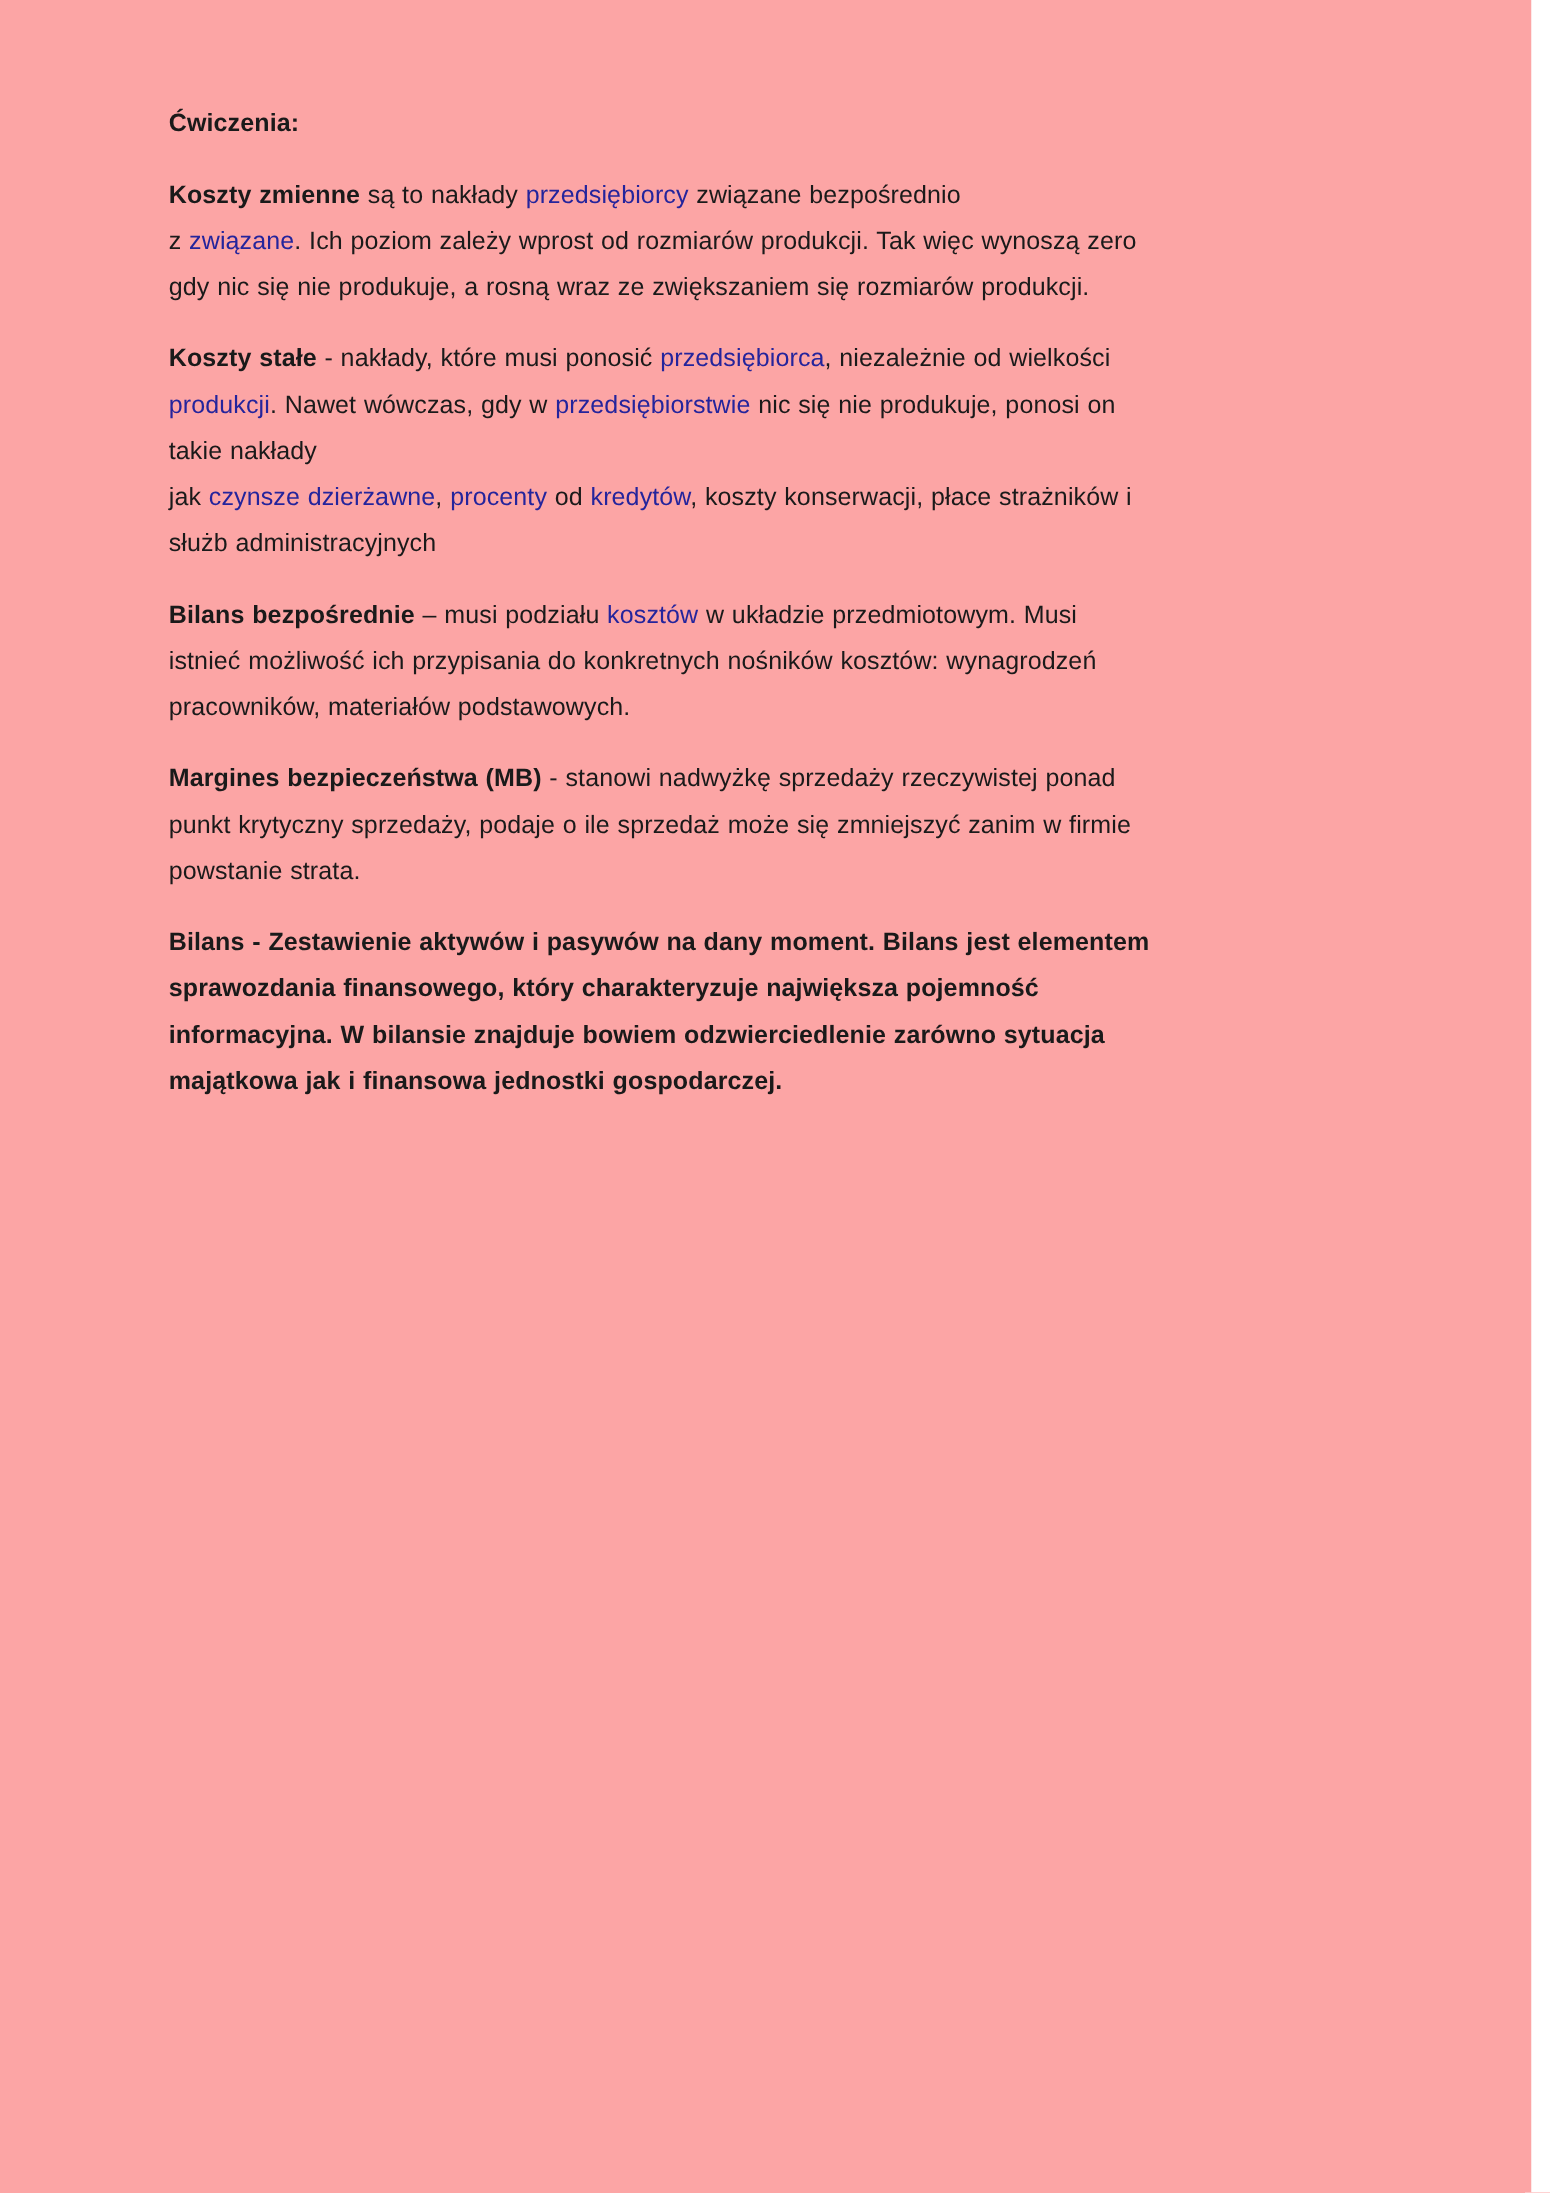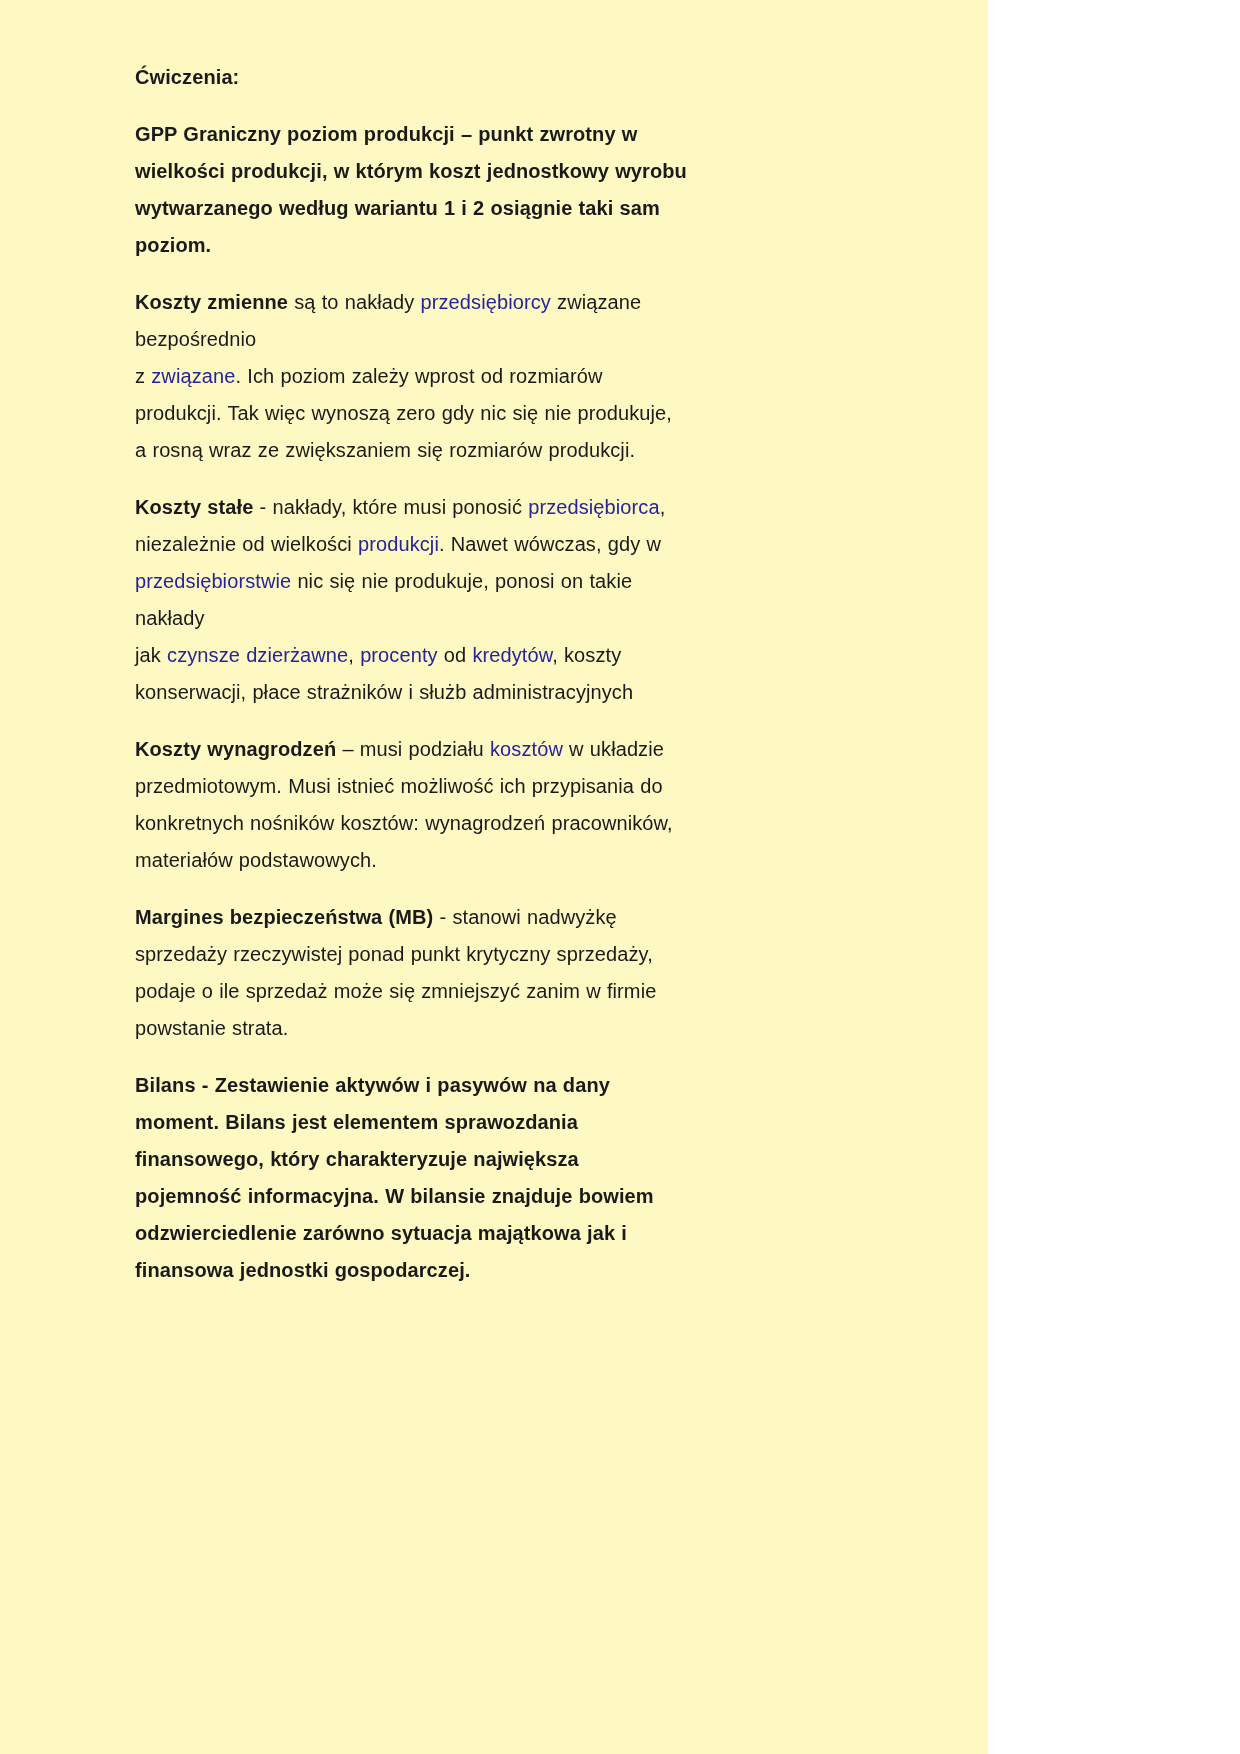--- a/index.html
+++ b/index.html
@@ -8,24 +8,24 @@
   }
   body {
     width: 1240px;
     min-height: 1754px;
     background: #ffffff;
     font-family: "Liberation Sans", sans-serif;
     color: var(--text-color, #1a1a1a);
   }
   .page {
     box-sizing: border-box;
-    width: 988px;
+    width: 1225px;
     min-height: 1754px;
-    padding: 59px 300px 80px 135px;
-    background: #fef9c3;
+    padding: 81px 300px 80px 135px;
+    background: #fca5a5;
   }
   .para {
     font-size: 20px;
     line-height: 37px;
     margin: 0 0 20px 0;
     letter-spacing: 0.1px;
     word-spacing: 0.5px;
   }
   .bold {
     font-weight: 700;
@@ -35,20 +35,19 @@
     text-decoration: none;
     cursor: pointer;
   }
 </style>
 </head>
 <body>
 
 <div class="page">
   <div>
       <p class="para"><span class="bold">Ćwiczenia:</span></p>
-      <p class="para"><span class="bold">GPP Graniczny poziom produkcji</span><span class="bold"> – punkt zwrotny w wielkości produkcji, w którym koszt jednostkowy wyrobu wytwarzanego według wariantu 1 i 2 osiągnie taki sam poziom.</span></p>
       <p class="para"><span class="bold">Koszty zmienne</span><span> są to nakłady </span><a class="link" href="#">przedsiębiorcy</a><span> związane bezpośrednio</span><br><span>z </span><a class="link" href="#">związane</a><span>. Ich poziom zależy wprost od rozmiarów produkcji. Tak więc wynoszą zero gdy nic się nie produkuje, a rosną wraz ze zwiększaniem się rozmiarów produkcji.</span></p>
       <p class="para"><span class="bold">Koszty stałe</span><span> - nakłady, które musi ponosić </span><a class="link" href="#">przedsiębiorca</a><span>, niezależnie od wielkości </span><a class="link" href="#">produkcji</a><span>. Nawet wówczas, gdy w </span><a class="link" href="#">przedsiębiorstwie</a><span> nic się nie produkuje, ponosi on takie nakłady</span><br><span>jak </span><a class="link" href="#">czynsze dzierżawne</a><span>, </span><a class="link" href="#">procenty</a><span> od </span><a class="link" href="#">kredytów</a><span>, koszty konserwacji, płace strażników i służb administracyjnych</span></p>
-      <p class="para"><span class="bold">Koszty wynagrodzeń</span><span> – musi podziału </span><a class="link" href="#">kosztów</a><span> w układzie przedmiotowym. Musi istnieć możliwość ich przypisania do konkretnych nośników kosztów: wynagrodzeń pracowników, materiałów podstawowych.</span></p>
+      <p class="para"><span class="bold">Bilans bezpośrednie</span><span> – musi podziału </span><a class="link" href="#">kosztów</a><span> w układzie przedmiotowym. Musi istnieć możliwość ich przypisania do konkretnych nośników kosztów: wynagrodzeń pracowników, materiałów podstawowych.</span></p>
       <p class="para"><span class="bold">Margines bezpieczeństwa (MB)</span><span> - stanowi nadwyżkę sprzedaży rzeczywistej ponad punkt krytyczny sprzedaży, podaje o ile sprzedaż może się zmniejszyć zanim w firmie powstanie strata.</span></p>
       <p class="para"><span class="bold">Bilans -</span><span class="bold"> Zestawienie aktywów i pasywów na dany moment. Bilans jest elementem sprawozdania finansowego, który charakteryzuje największa pojemność informacyjna. W bilansie znajduje bowiem odzwierciedlenie zarówno sytuacja majątkowa jak i finansowa jednostki gospodarczej.</span></p>
     </div>
 </div>
 
 </body></html>

